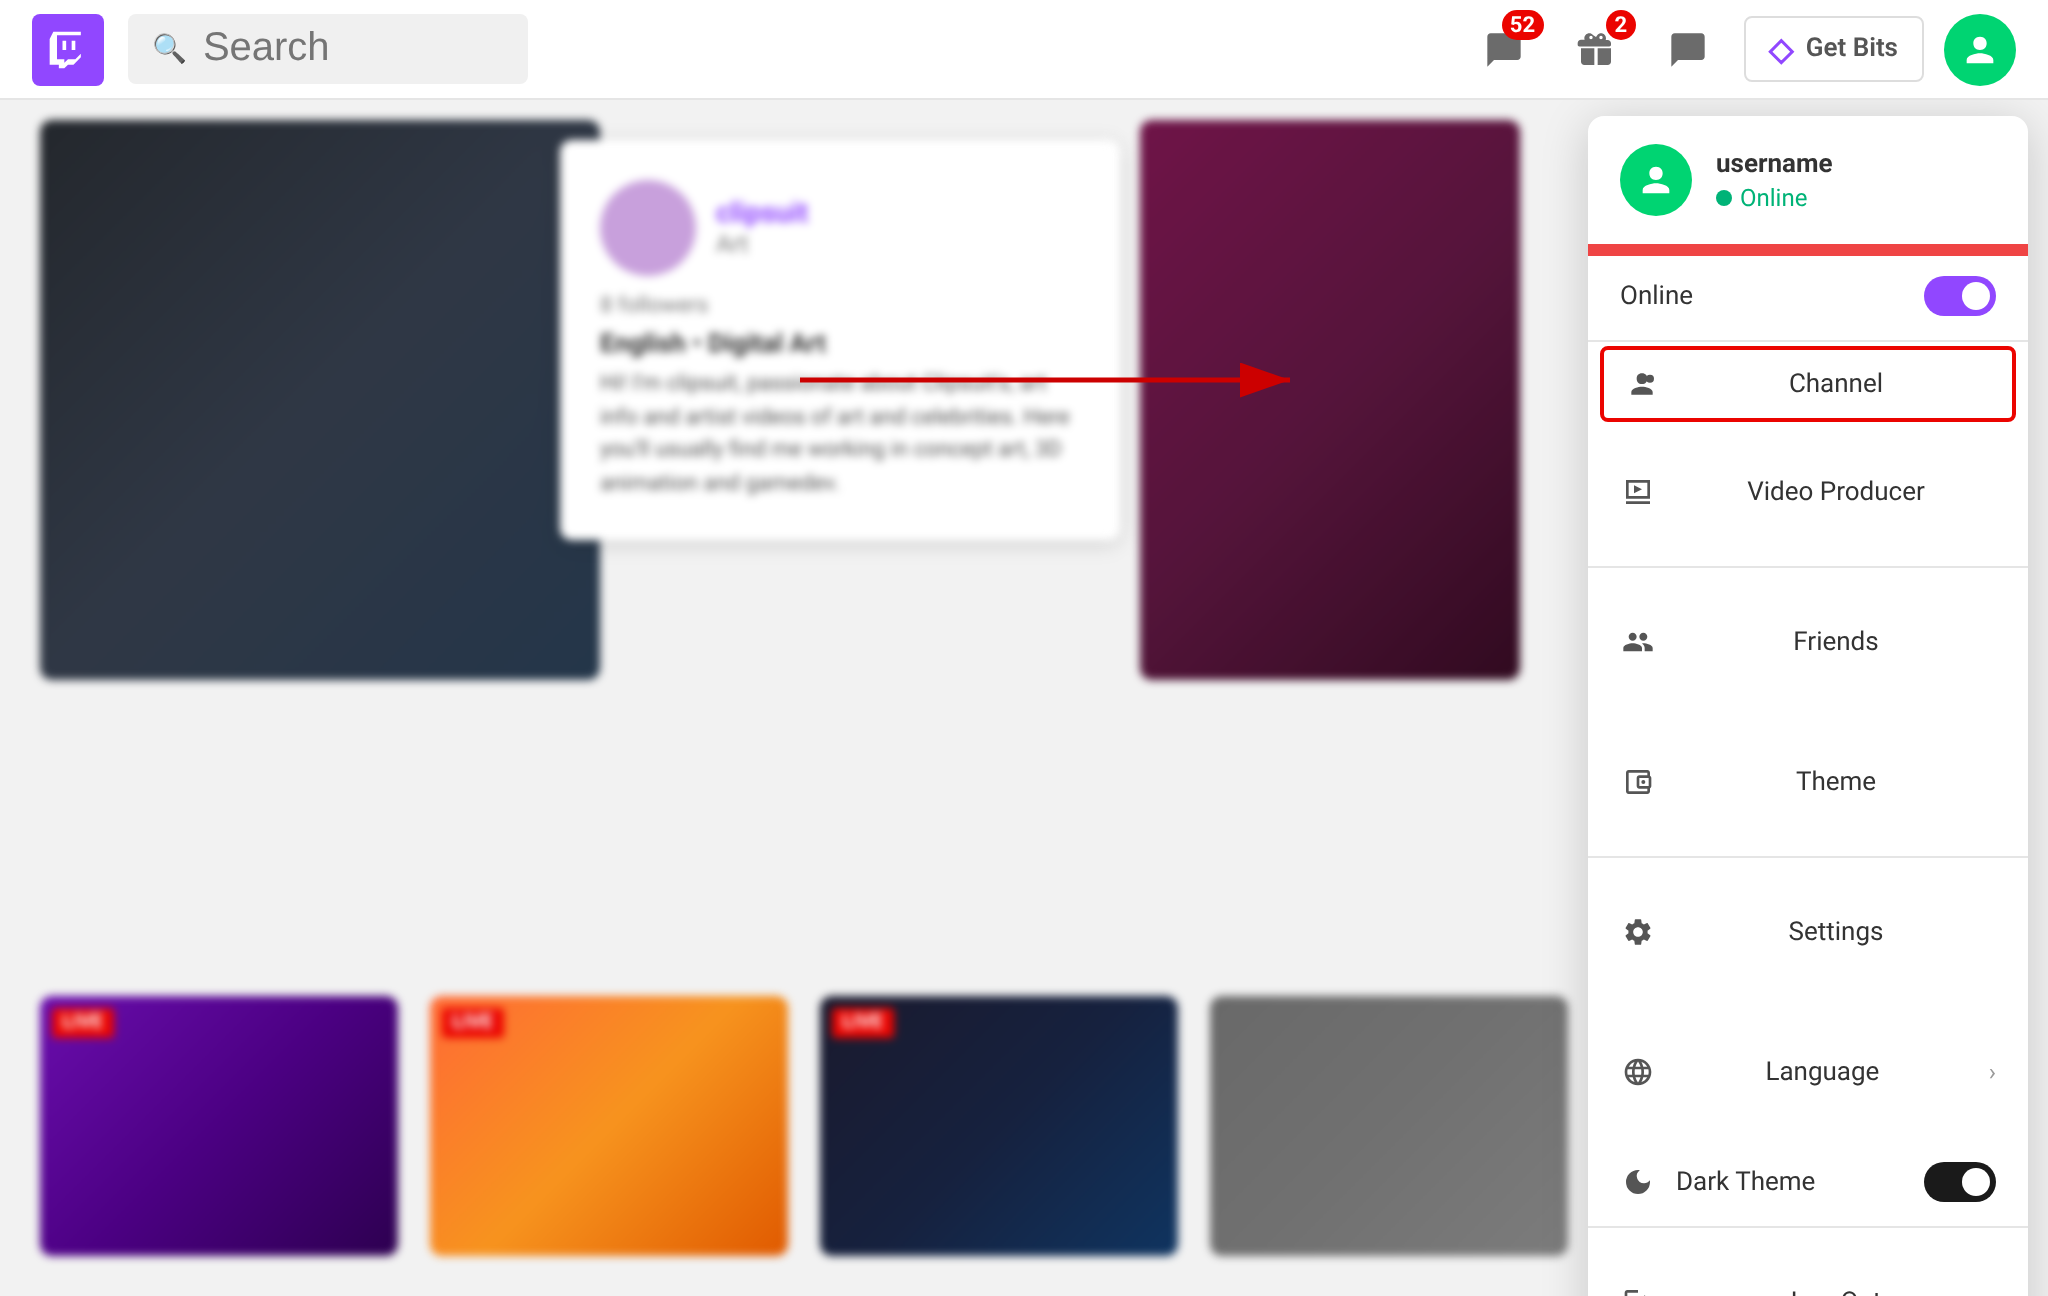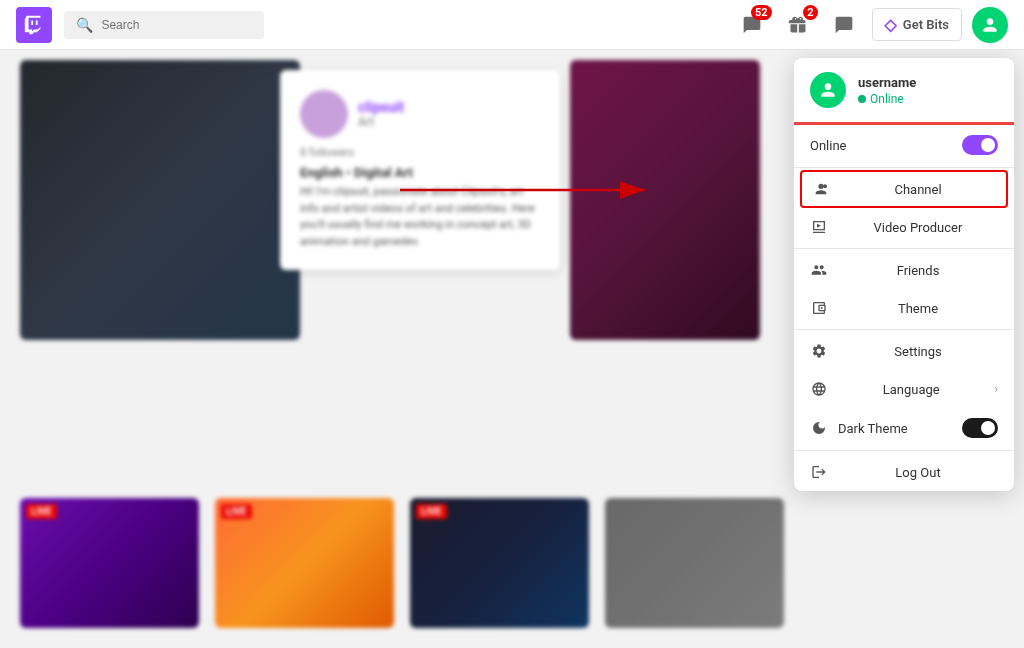--- a/index.html
+++ b/index.html
@@ -43,21 +43,21 @@
       background: #f0f0f0;
       border-radius: 4px;
       padding: 6px 12px;
       width: 200px;
       gap: 8px;
     }
     .nav-search input {
       background: transparent;
       border: none;
       outline: none;
-      font-size: 12px;
+      font-size: 20px;
       color: #737373;
       width: 100%;
     }
     .nav-spacer { flex: 1; }
     .nav-right {
       display: flex;
       align-items: center;
       gap: 10px;
     }
     .nav-icon-btn {
@@ -218,21 +218,21 @@
       z-index: 100;
       overflow: hidden;
     }
 
     
     .dropdown-user-header {
       display: flex;
       align-items: center;
       gap: 12px;
       padding: 14px 16px;
-      border-bottom: 3px solid #ef4444;
+      border-bottom: 6px solid #ef4444;
     }
     .dropdown-avatar {
       width: 36px;
       height: 36px;
       border-radius: 50%;
       background: #00d472;
       display: flex;
       align-items: center;
       justify-content: center;
       color: white;
@@ -295,21 +295,21 @@
       height: 1px;
       background: #e5e5e5;
       margin: 2px 0;
     }
 
     
     .dropdown-item {
       display: flex;
       align-items: center;
       gap: 10px;
-      padding: 10px 16px;
+      padding: 26px 16px;
       font-size: 13px;
       color: #333;
       cursor: pointer;
     }
     .dropdown-item.highlighted {
       border: 2px solid #eb0400;
       border-radius: 4px;
       margin: 0 6px;
       padding: 8px 10px;
     }

